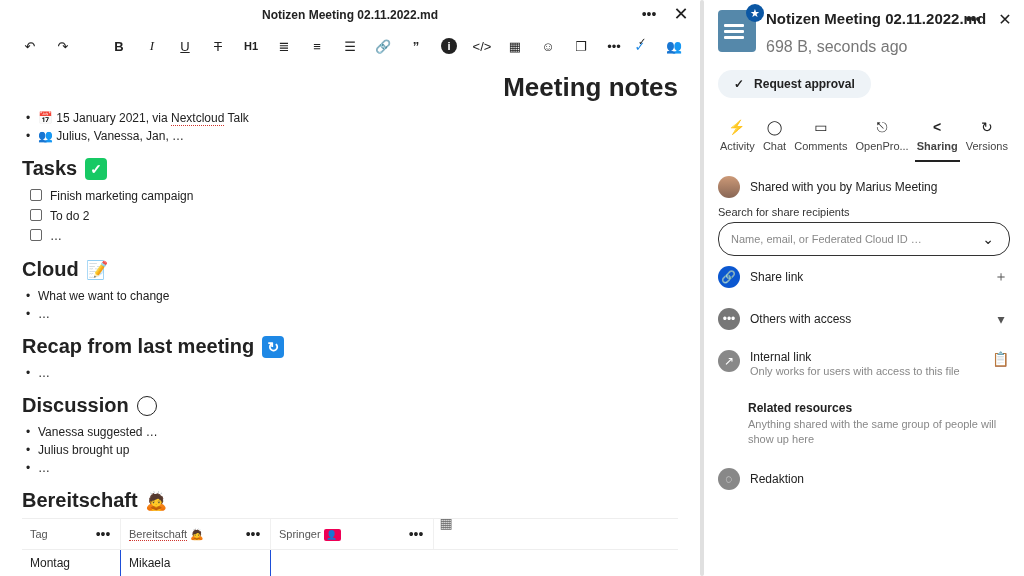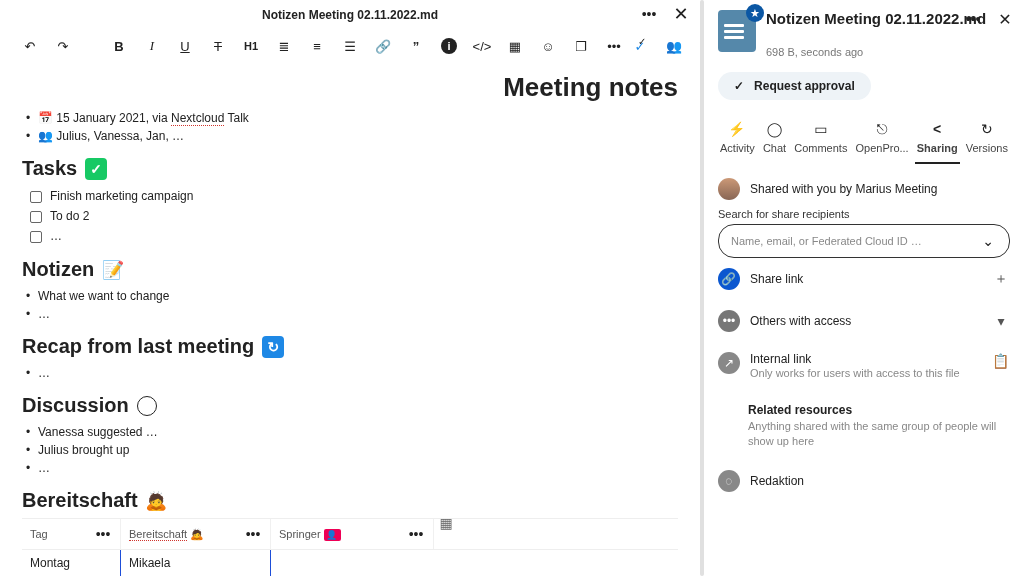--- a/index.html
+++ b/index.html
@@ -14,21 +14,21 @@
   .toolbar { display:flex; align-items:center; gap:17px; padding:8px 14px 8px 22px; position:relative; }
   .toolbar .icon { width:16px; height:16px; font-size:13px; }
   .tb-right { position:absolute; right:18px; display:flex; gap:18px; align-items:center; }
   .doc { padding: 6px 22px 0 22px; overflow:hidden; }
   h1 { font-size:26px; font-weight:700; margin:4px 0 6px 0;text-align:right; }
   h2 { font-size:20px; font-weight:700; margin:12px 0 6px 0; display:flex; align-items:center; gap:8px; }
   .bullets { list-style:none; padding-left:2px; margin-bottom:4px; }
   .bullets li { font-size:12px; padding:2px 0 2px 14px; position:relative; }
   .bullets li::before { content:"•"; position:absolute; left:2px; top:2px; }
   .todo { list-style:none; padding-left:2px; }
-  .todo li { display:flex; align-items:flex-end; gap:8px; font-size:12px; padding:3px 6px; }
+  .todo li { display:flex; align-items:flex-start; gap:8px; font-size:12px; padding:3px 6px; }
   .cbx { width:12px; height:12px; border:1.3px solid #666; border-radius:2px; flex-shrink:0; }
   .emoji { font-size:18px; }
   .check-badge { width:22px; height:22px; background:#17c964; border-radius:4px; display:inline-flex; align-items:center; justify-content:center; color:#fff; font-weight:700; font-size:14px; }
   .recap-badge { width:22px; height:22px; background:#1e88e5; border-radius:4px; display:inline-flex; align-items:center; justify-content:center; color:#fff; font-size:14px; }
   .squig { border-bottom:1.5px dotted #d0342c; }
   .tbl-wrap { margin-top:6px; position:relative; }
   .tbl-hdr { display:flex; border-top:1px solid #eee; border-bottom:1px solid #eee; font-size:11px; color:#555; }
   .col { padding:6px 8px; display:flex; justify-content:space-between; align-items:center; border-right:1px solid #f0f0f0; }
   .col:nth-child(1){width:99px;} .col:nth-child(2){width:150px;} .col:nth-child(3){width:163px;}
   .tbl-row { display:flex; font-size:12px; }
@@ -37,21 +37,21 @@
   .circle-icon{ width:20px; height:20px; border:1.5px solid #222; border-radius:50%; display:inline-block; }
   .info-icon{ width:16px;height:16px;border-radius:50%;background:#222;color:#fff;font-size:11px;display:inline-flex;align-items:center;justify-content:center;font-weight:700;}
   .tick-accent{ color:#1e88e5; position:relative;}
   
   .p-header { display:flex; align-items:flex-start; gap:10px; position:relative; }
   .doc-icon { width:38px; height:42px; background:#58a; border-radius:4px; position:relative; display:flex; align-items:center; padding-left:6px; }
   .doc-icon::after{content:"★"; position:absolute; right:-8px; top:-6px; width:18px;height:18px;background:#0b57a4;color:#fff;border-radius:50%; font-size:11px; display:flex;align-items:center;justify-content:center;}
   .doc-lines{ width:20px; }
   .doc-lines span{display:block;height:3px;background:#fff;margin:3px 0;border-radius:1px;}
   .p-title { font-weight:700; font-size:15px; }
-  .p-sub { font-size:11px; color:#777; margin-top:19px; }
+  .p-sub { font-size:16px; color:#777; margin-top:11px; }
   .p-header-actions{ position:absolute; right:-4px; top:0; display:flex; gap:14px; }
   .req-approval{ margin:14px 0 12px 0; background:#eef3f7; border-radius:18px; padding:7px 16px; display:inline-flex; align-items:center; gap:10px; font-size:12px; font-weight:600; }
   .tabs { display:flex; justify-content:space-between; border-bottom:0; margin-top:4px; }
   .tab { display:flex; flex-direction:column; align-items:center; gap:4px; font-size:11px; color:#444; padding:4px 2px 8px 2px; cursor:pointer; }
   .tab.active { font-weight:700; border-bottom:2px solid #222; }
   .shared-row { display:flex; align-items:center; gap:10px; margin:14px 0 8px 0; font-size:12px; }
   .avatar{ width:22px;height:22px;border-radius:50%; background:linear-gradient(#c97,#865); }
   .search-lbl{ font-size:11px; color:#333; margin-bottom:4px; }
   .search-box{ border:1.5px solid #333; border-radius:16px; padding:7px 12px; display:flex; align-items:center; justify-content:space-between; font-size:11px; color:#888; }
   .share-item{ display:flex; align-items:center; gap:10px; padding:10px 0; font-size:12px; }
@@ -120,21 +120,21 @@
           <span class="cbx"></span>
           <span>To do 2</span>
         </li>
       <li>
           <span class="cbx"></span>
           <span>…</span>
         </li>
     </ul>
 
     <h2>
-        <span>Notizen</span>
+        <span>Cloud</span>
         <span class="emoji">📝</span>
       </h2>
     <ul class="bullets">
       <li>What we want to change</li>
       <li>…</li>
     </ul>
 
     <h2>
         <span>Recap from last meeting</span>
         <span class="recap-badge">↻</span>

